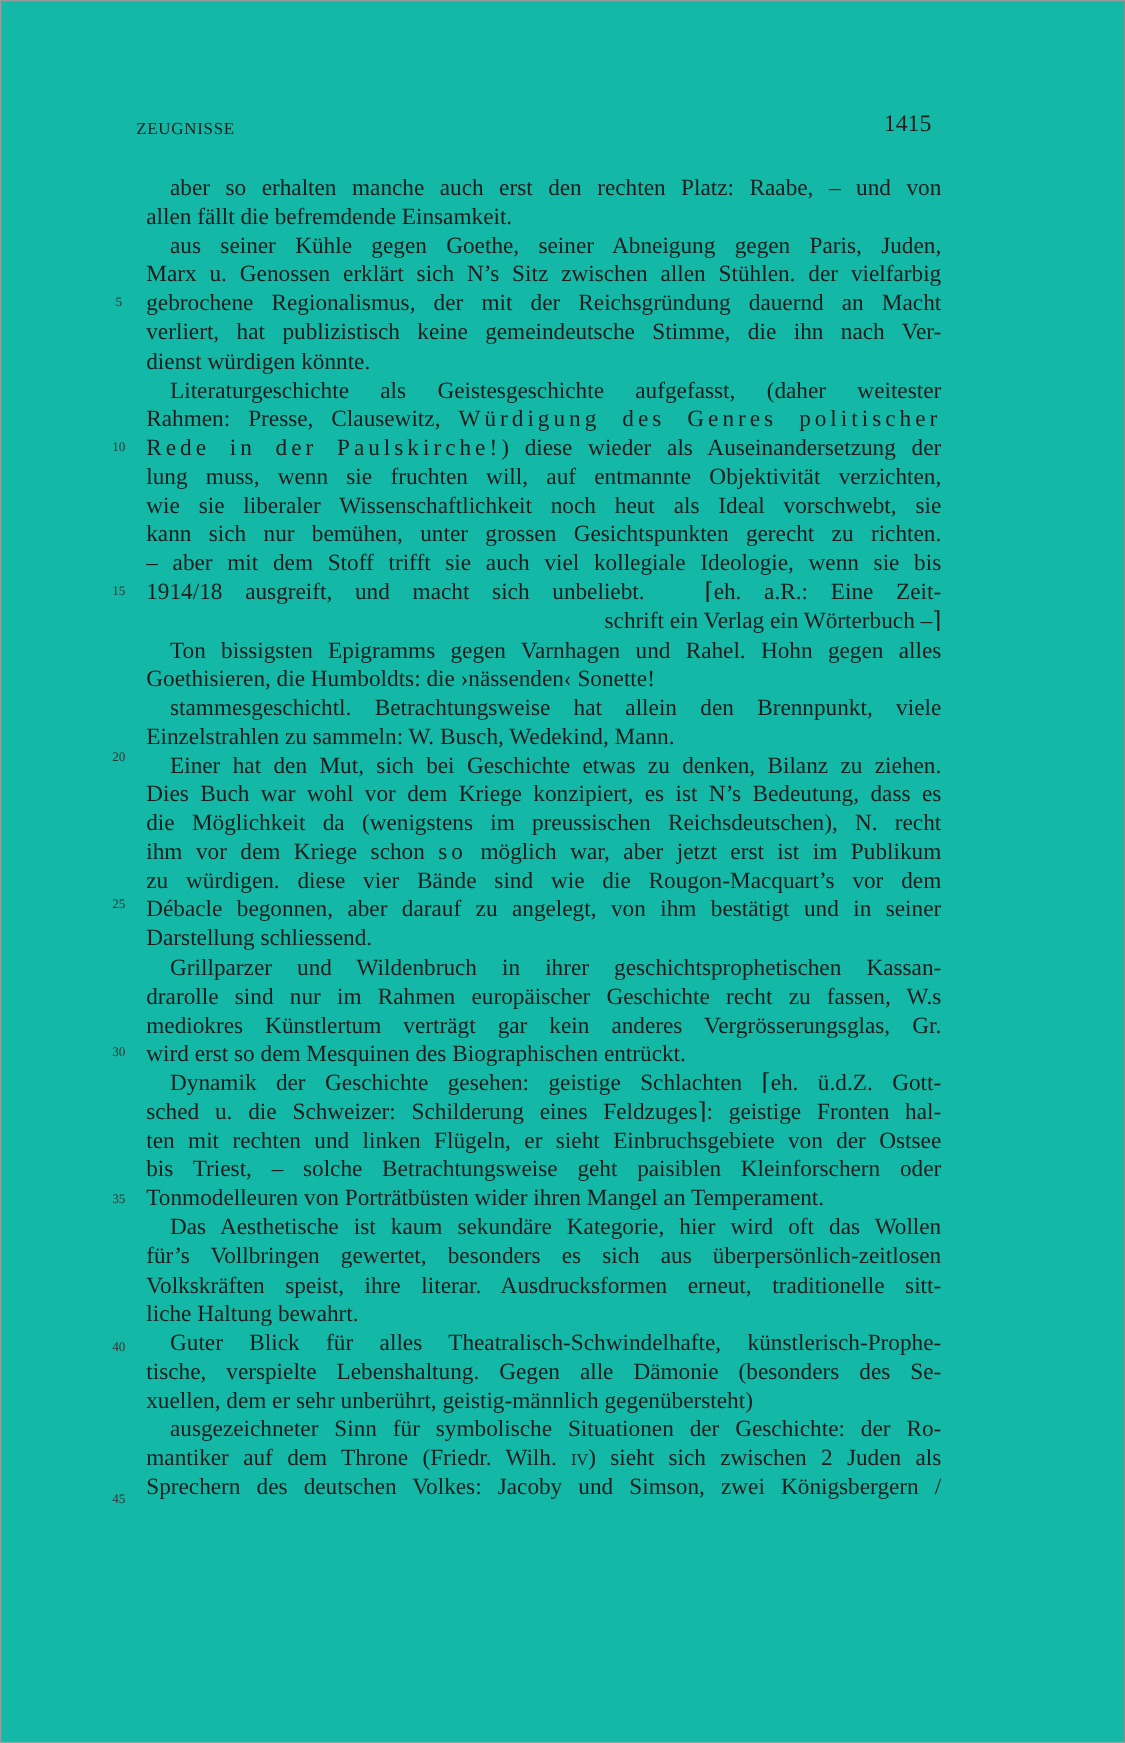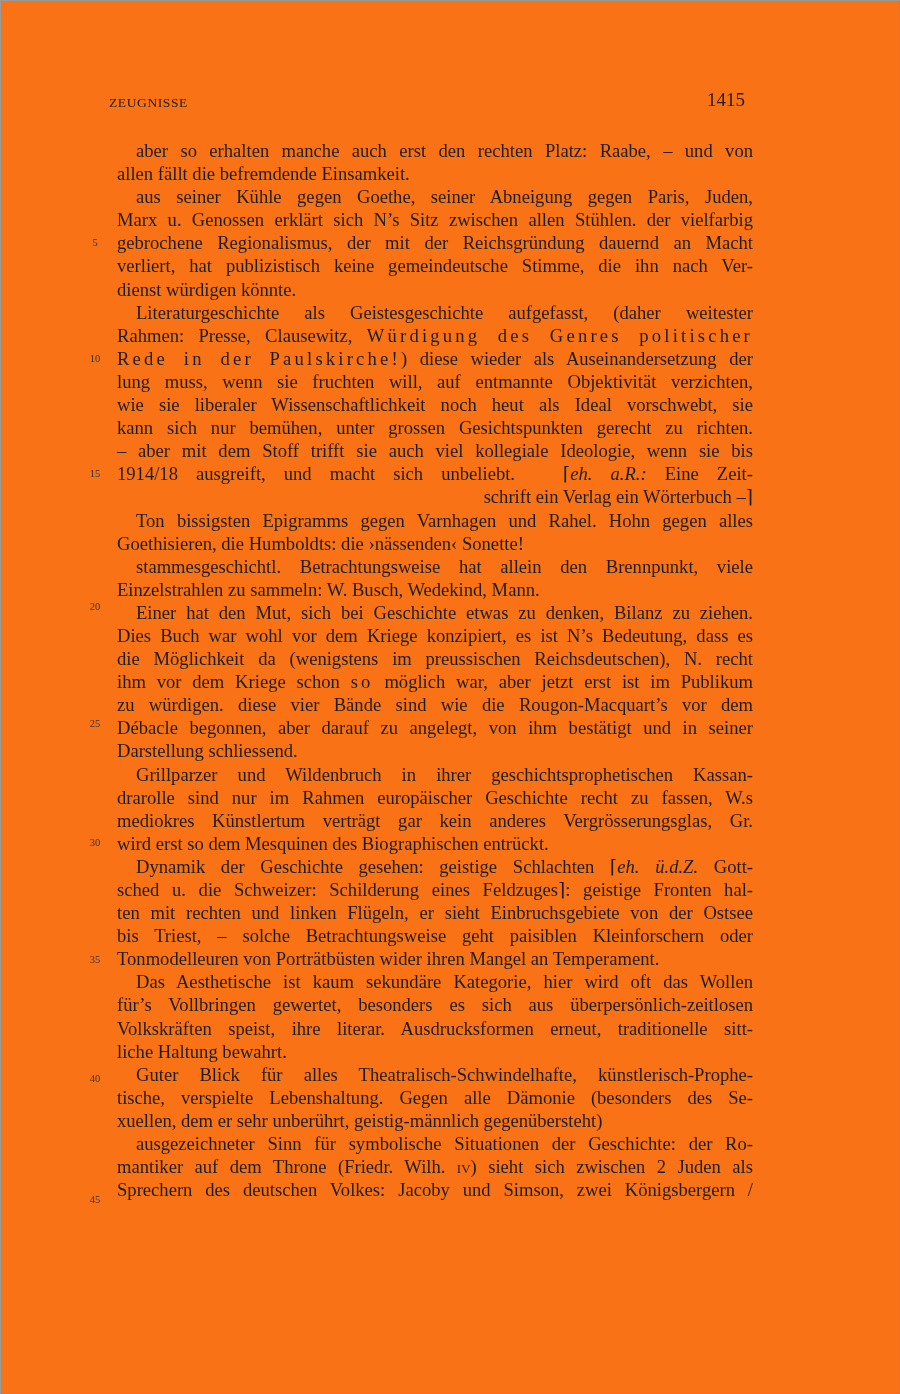--- a/index.html
+++ b/index.html
@@ -1,20 +1,20 @@
 <!DOCTYPE html>
 <html><head>
   <meta charset="utf-8">
   <style>
     html, body { margin: 0; padding: 0; background: #ffffff; }
     body { width: 900px; height: 1394px; position: relative; overflow: hidden; }
     .page {
       position: absolute; left: 0; top: 0; width: 898px; height: 1392px;
       border: 1px solid #9a9a9a; border-right-color: #8c8c8c; border-bottom-color: #8c8c8c;
-      background: #f97316;
+      background: #14b8a6;
       font-family: "Liberation Serif", "DejaVu Serif", serif;
       color: #1e1e1e;
     }
     .running-head {
       position: absolute; left: 108px; top: 88px; width: 636px; height: 26px;
     }
     .running-title {
       position: absolute; left: 0; top: 6px;
       font-size: 13.5px; letter-spacing: 0.6px; text-transform: uppercase;
     }
@@ -26,21 +26,21 @@
       font-size: 18.6px; line-height: 23.1px;
     }
     .line {
       position: relative; height: 23.1px; white-space: nowrap;
       text-align: justify; text-align-last: justify;
     }
     .line.last { text-align-last: left; }
     .line.indent { padding-left: 19px; }
     .line.right { text-align: center; text-align-last: right; }
     .spaced { letter-spacing: 3.2px; }
-    .it { font-style: italic; }
+    .it { }
     .sc { font-variant: small-caps; }
     .gap { display: inline-block; width: 48px; }
     .lineno {
       position: absolute; left: 88px; font-size: 10.5px; color: #333;
       font-family: "Liberation Serif", "DejaVu Serif", serif;
       width: 12px; text-align: center;
     }
   </style>
 </head>
 <body>

